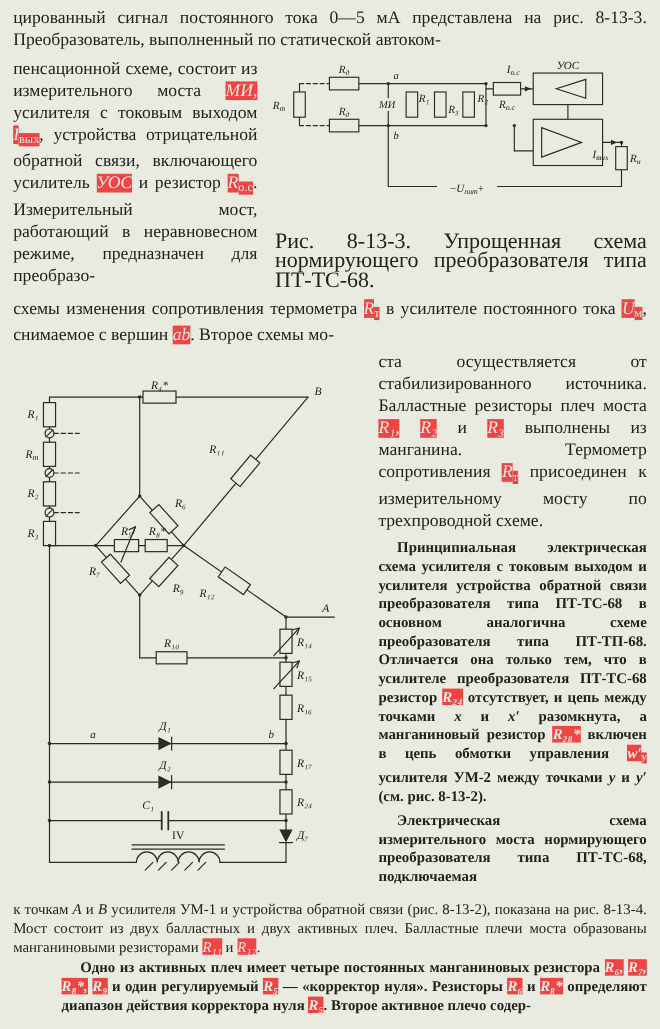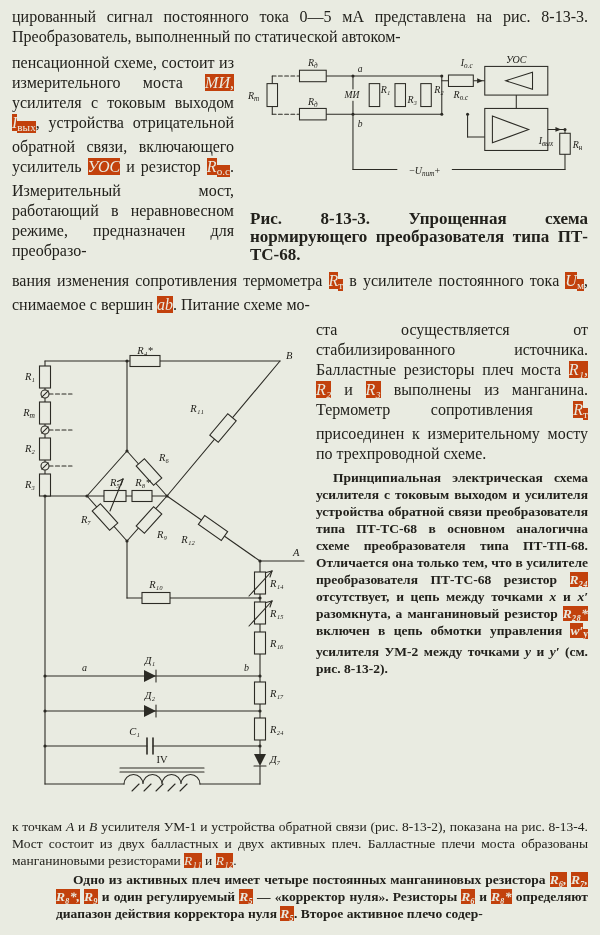--- a/index.html
+++ b/index.html
@@ -2,34 +2,34 @@
 <html><head>
 <meta charset="utf-8">
 <style>
   html,body{margin:0;padding:0;}
   body{width:600px;height:935px;background:#e9ebe1;color:#22211c;
        font-family:"Liberation Serif","DejaVu Serif",serif;overflow:hidden;}
   .page{box-sizing:border-box;padding:7px 12px 0 12px;width:600px;height:791px;}
   p{margin:0;}
   .main{font-size:16px;line-height:20px;text-align:justify;}
   .petit{font-size:13.5px;line-height:17px;text-align:justify;}
-  .caption{font-size:17px;line-height:18px;text-align:justify;font-weight:bold;}
+  .caption{font-size:20px;line-height:18px;text-align:justify;}
   .ind{text-indent:17px;font-weight:bold;}
   .it{font-style:italic;}
   .sb{font-size:70%;vertical-align:-0.25em;}
-  .hl{background:#c2410c;color:#e9ebe1;}
+  .hl{background:#ef4444;color:#e9ebe1;}
   .row{display:flex;}
   .row1{margin-top:6px;}
   .col-left{width:222px;margin-right:12px;flex:none;}
   .figwrap3{flex:1;min-width:0;}
   .figwrap3 .caption{margin-top:6px;padding-left:4px;}
   .pmid{margin-top:7px;margin-bottom:5px;}
   .row2{margin-top:2px;}
   .figwrap4{flex:none;width:298px;padding-top:26px;}
-  .col-right{flex:1;min-width:0;padding-left:6px;}
+  .col-right{flex:1;min-width:0;padding-left:6px;margin-left:28px;}
   .col-right .petit{margin-top:5px;}
   .col-right .caption{margin-top:13px;}
   .bottom{margin-top:10px;}
   .bottom .p2{margin-top:2px;margin-left:44px;}
   figure{margin:0;}
   
   .schem{display:block;}
   .schem line,.schem path{stroke:#2c2b25;stroke-width:1.1;fill:none;stroke-linecap:round;}
   .schem .dash{stroke-dasharray:4 2.5;}
   .schem .thick{stroke-width:1.6;}
@@ -114,21 +114,21 @@
           <text x="283" y="10" text-anchor="middle">УОС</text>
           <text x="314" y="95" text-anchor="middle"><tspan>I</tspan><tspan class="sub" dy="2">вых</tspan></text>
           <text x="342" y="99"><tspan>R</tspan><tspan class="sub" dy="2">н</tspan></text>
           <text x="187" y="127" text-anchor="middle"><tspan class="up">−</tspan><tspan>U</tspan><tspan class="sub" dy="2">пит</tspan><tspan class="up" dy="-2">+</tspan></text>
         </g>
       </svg>
       <figcaption class="caption">Рис. 8-13-3. Упрощенная схема нормирующего преобразователя типа ПТ-ТС-68.</figcaption>
     </figure>
   </div>
 
-  <p class="main pmid"><span>вания изменения сопротивления термометра </span><span class="it hl">R</span><span class="sb hl">т</span><span> в усилителе постоянного тока </span><span class="it hl">U</span><span class="sb hl">м</span><span>, снимаемое с вершин </span><span class="it hl">ab</span><span>. Питание схеме мо-</span></p>
+  <p class="main pmid"><span>схемы изменения сопротивления термометра </span><span class="it hl">R</span><span class="sb hl">т</span><span> в усилителе постоянного тока </span><span class="it hl">U</span><span class="sb hl">м</span><span>, снимаемое с вершин </span><span class="it hl">ab</span><span>. Второе схемы мо-</span></p>
 
   <div class="row row2">
     <figure class="figwrap4">
       <svg class="schem" width="296" height="462" viewBox="0 0 296 462">
         <g>
           <line x1="33" y1="15" x2="118" y2="15"></line>
           <line x1="148" y1="15" x2="268" y2="15"></line>
           <line x1="33" y1="15" x2="33" y2="20"></line>
           <line x1="33" y1="42" x2="33" y2="44"></line>
           <line x1="33" y1="52" x2="33" y2="56"></line>
@@ -273,20 +273,21 @@
           <text x="258" y="387">R₂₄</text>
           <text x="128" y="389" text-anchor="end">C₁</text>
           <text x="258" y="417">Д₇</text>
           <text x="150" y="417" text-anchor="middle" class="up">IV</text>
         </g>
       </svg>
     </figure>
     <div class="col-right">
       <p class="main"><span>ста осуществляется от стабилизированного источника. Балластные резисторы плеч моста </span><span class="it hl">R₁,</span><span> </span><span class="it hl">R₂</span><span> и </span><span class="it hl">R₃</span><span> выполнены из манганина. Термометр сопротивления </span><span class="it hl">R</span><span class="sb hl">т</span><span> присоединен к измерительному мосту по трехпроводной схеме.</span></p>
       <p class="petit ind"><span>Принципиальная электрическая схема усилителя с токовым выходом и усилителя устройства обратной связи преобразователя типа ПТ-ТС-68 в основном аналогична схеме преобразователя типа ПТ-ТП-68. Отличается она только тем, что в усилителе преобразователя ПТ-ТС-68 резистор </span><span class="it hl">R₂₄</span><span> отсутствует, и цепь между точками </span><span class="it">x</span><span> и </span><span class="it">x′</span><span> разомкнута, а манганиновый резистор </span><span class="it hl">R₂₈*</span><span> включен в цепь обмотки управления </span><span class="it hl">w′</span><span class="sb hl">у</span><span> усилителя УМ-2 между точками </span><span class="it">y</span><span> и </span><span class="it">y′</span><span> (см. рис. 8-13-2).</span></p>
+      <p class="petit ind"><span>Электрическая схема измерительного моста нормирующего преобразователя типа ПТ-ТС-68, подключаемая</span></p>
     </div>
   </div>
 
   <div class="bottom">
     <p class="petit p1"><span>к точкам </span><span class="it">A</span><span> и </span><span class="it">B</span><span> усилителя УМ-1 и устройства обратной связи (рис. 8-13-2), показана на рис. 8-13-4. Мост состоит из двух балластных и двух активных плеч. Балластные плечи моста образованы манганиновыми резисторами </span><span class="it hl">R₁₁</span><span> и </span><span class="it hl">R₁₂</span><span>.</span></p>
     <p class="petit ind p2"><span>Одно из активных плеч имеет четыре постоянных манганиновых резистора </span><span class="it hl">R₆,</span><span> </span><span class="it hl">R₇,</span><span> </span><span class="it hl">R₈*,</span><span> </span><span class="it hl">R₉</span><span> и один регулируемый </span><span class="it hl">R₅</span><span> — «корректор нуля». Резисторы </span><span class="it hl">R₆</span><span> и </span><span class="it hl">R₈*</span><span> определяют диапазон действия корректора нуля </span><span class="it hl">R₅</span><span>. Второе активное плечо содер-</span></p>
   </div>
 
 </div>
 

